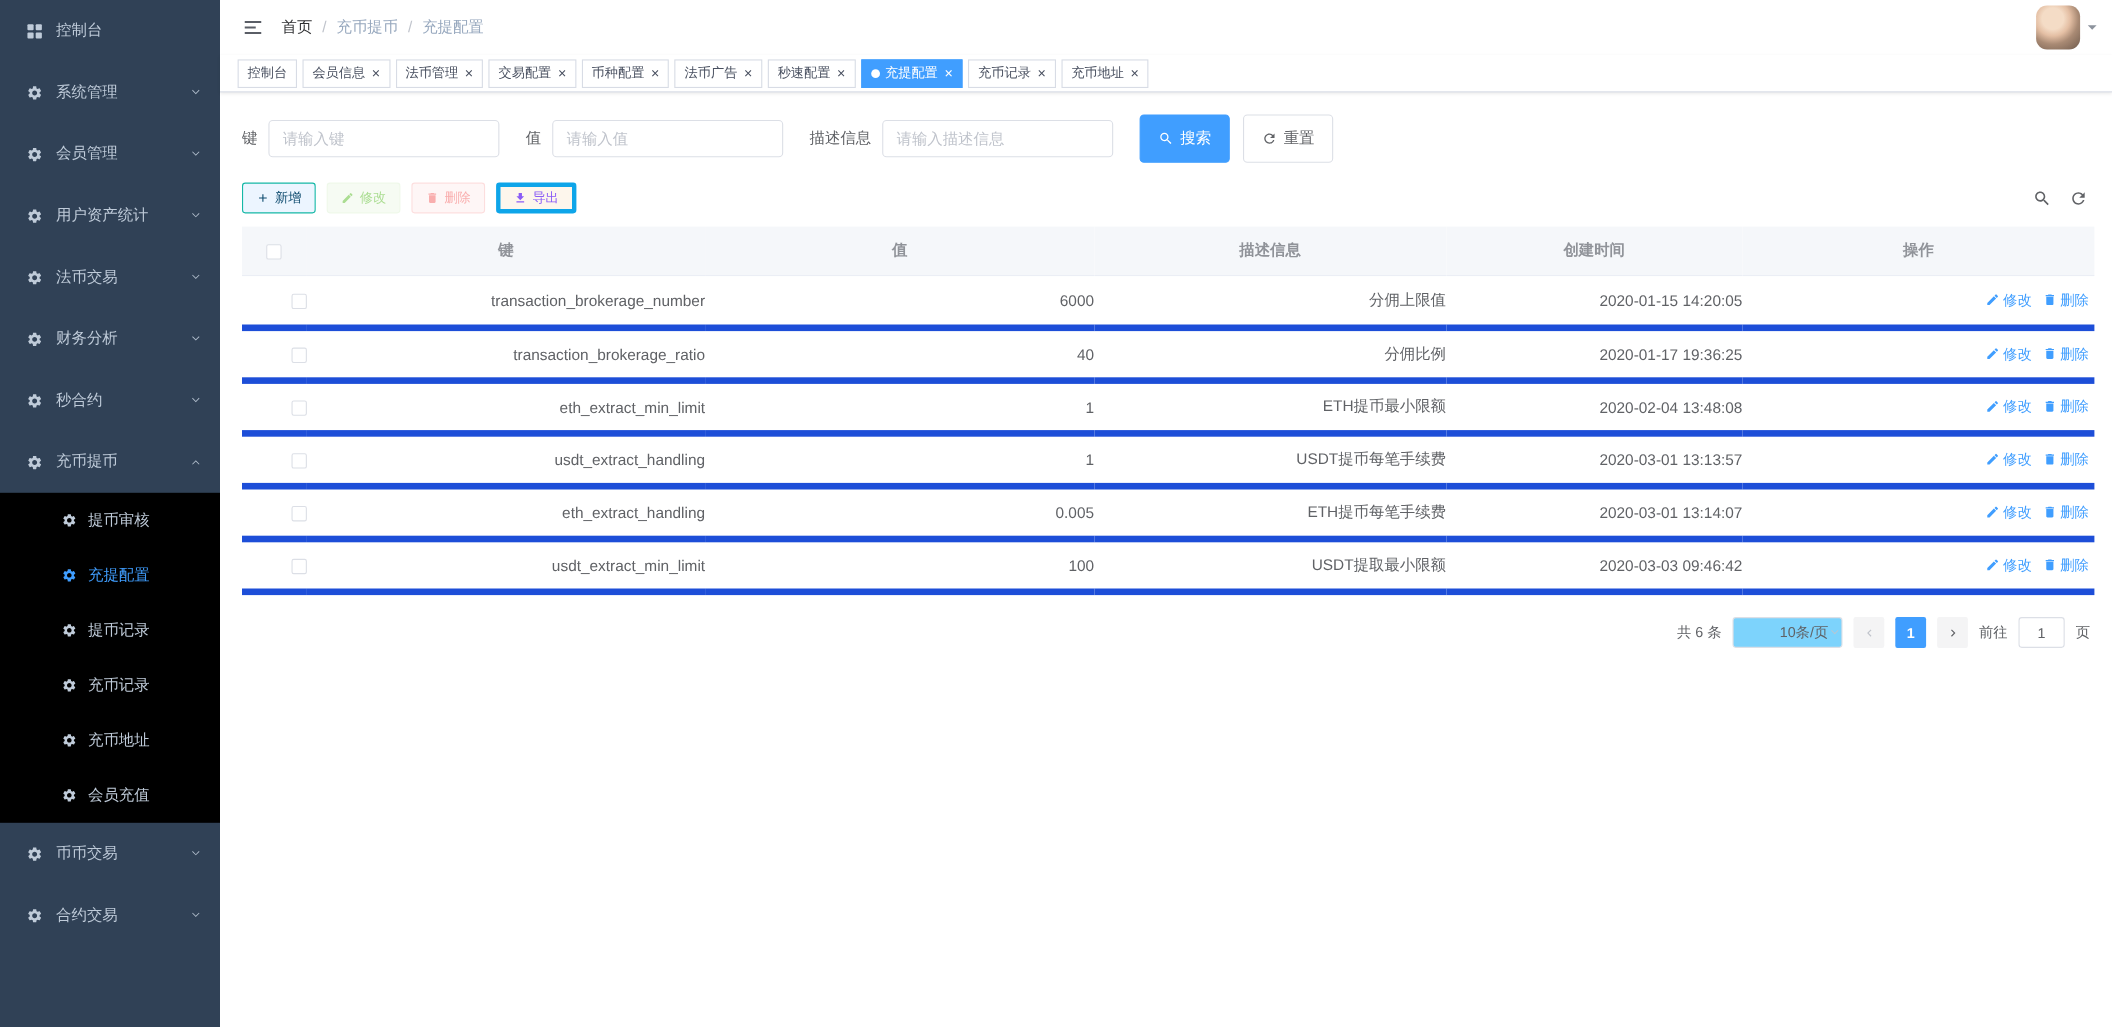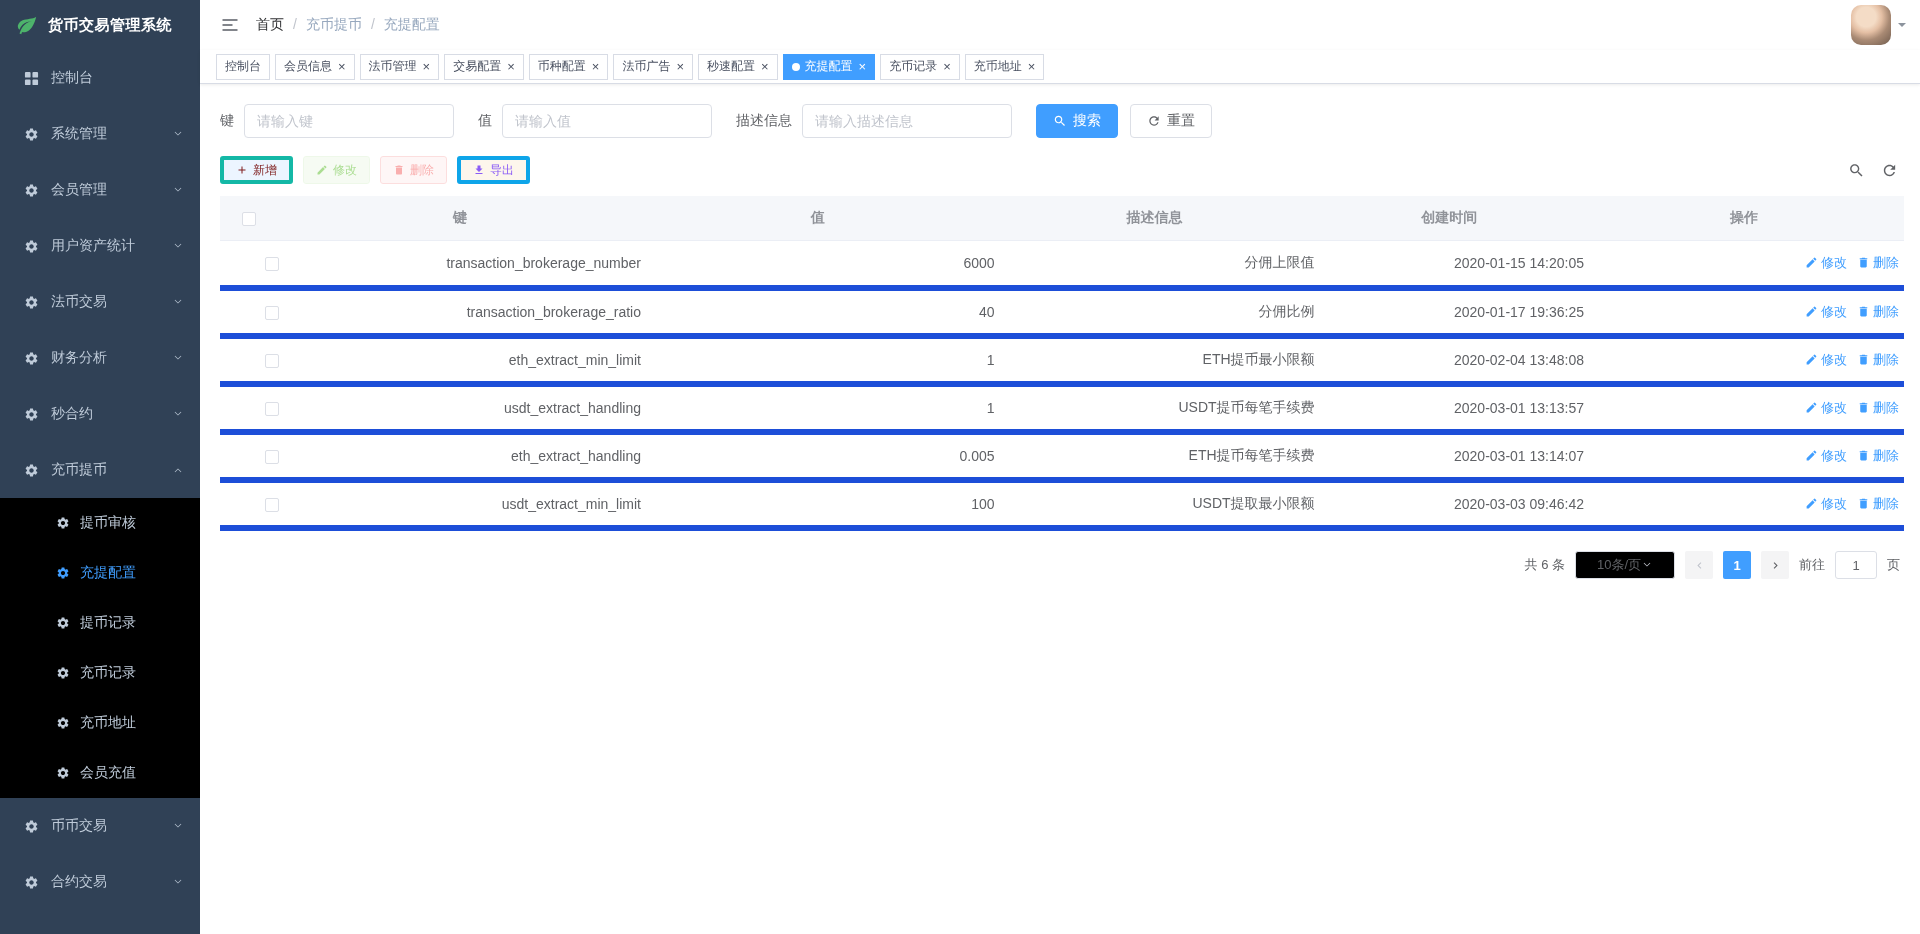--- a/index.html
+++ b/index.html
@@ -48,74 +48,66 @@
 
   .content{flex:1;overflow:hidden;padding:20px 16px 0 20px}
 
   
   .search-form{display:flex;align-items:center;margin-bottom:18px}
   .form-item{display:flex;align-items:center;gap:10px;margin-right:24px}
   .form-item label{color:#606266;font-size:14px;white-space:nowrap}
   .text-input{width:210px;height:34px;border:1px solid #dcdfe6;border-radius:4px;padding:0 12px;font-size:14px;
     color:#606266;outline:none;font-family:inherit}
   .text-input::placeholder{color:#c0c4cc}
-  .btn{height:34px;padding:16px 16px;border-radius:4px;display:inline-flex;align-items:center;gap:6px;font-size:14px;
+  .btn{height:44px;padding:16px 16px;border-radius:4px;display:inline-flex;align-items:center;gap:6px;font-size:14px;
     cursor:pointer;font-family:inherit}
   .btn-primary{background:#409EFF;border:1px solid #409EFF;color:#fff;margin-right:12px}
   .btn-default{background:#fff;border:1px solid #dcdfe6;color:#606266}
 
   
   .toolbar{display:flex;align-items:center;margin-bottom:12px}
   .btn-mini{height:28px;padding:0 12px;font-size:12px;border-radius:3px;display:inline-flex;align-items:center;gap:5px;
     margin-right:10px;cursor:pointer;font-family:inherit}
-  .btn-add{color:#7f1d1d;background:#ecf5ff;border:4px solid #14b8a6}
+  .btn-add{color:#0c4a6e;background:#ecf5ff;border:1px solid #14b8a6}
   .btn-edit{color:#67c23a;background:#f0f9eb;border:1px solid #e1f3d8;opacity:.55;cursor:not-allowed}
   .btn-del{color:#f56c6c;background:#fef0f0;border:1px solid #fbc4c4;opacity:.55;cursor:not-allowed}
   .btn-export{color:#8b5cf6;background:#fdf6ec;border:4px solid #0ea5e9}
   .toolbar-right{margin-left:auto;display:flex;align-items:center;gap:16px;padding-right:6px}
   .tool-icn{font-size:17px;color:#606266;cursor:pointer}
 
   
   .data-table{width:100%;border-collapse:collapse;font-size:14px;color:#606266;table-layout:fixed}
   .data-table thead th{height:44px;background:#f5f7fa;color:#909399;font-weight:700;font-size:14px;
     border-bottom:1px solid #ebeef5;text-align:center}
   .data-table tbody td{height:48px;border-bottom:6px solid #1d4ed8;text-align:right;color:#606266}
   .checkbox{display:inline-block;width:14px;height:14px;border:1px solid #dcdfe6;border-radius:2px;background:#fff;
     vertical-align:middle;cursor:pointer}
   .op-link{color:#409EFF;display:inline-flex;align-items:center;gap:3px;margin:0 5px;font-size:13px;cursor:pointer;text-decoration:none}
   .op-link .icn{font-size:13px}
 
   
   .pagination{display:flex;justify-content:flex-end;align-items:center;gap:10px;margin-top:20px;font-size:13px;
     color:#606266;padding-right:4px}
   .page-size{width:100px;height:28px;border:1px solid #dcdfe6;border-radius:3px;display:flex;align-items:center;
-    justify-content:center;padding:0 0;cursor:pointer;background:#000000}
+    justify-content:flex-end;padding:0 0;cursor:pointer;background:#7dd3fc}
   .page-size .icn{font-size:12px;color:#c0c4cc}
   .pg-btn{width:28px;height:28px;background:#f4f4f5;border:none;border-radius:2px;display:inline-flex;align-items:center;
     justify-content:center;cursor:pointer;color:#606266;font-size:13px}
   .pg-btn.disabled{color:#c0c4cc;cursor:not-allowed}
   .pg-current{width:28px;height:28px;background:#409EFF;border:none;border-radius:2px;color:#fff;font-weight:700;
     display:inline-flex;align-items:center;justify-content:center;font-size:13px;cursor:pointer;font-family:inherit}
   .goto-input{width:42px;height:28px;border:1px solid #dcdfe6;border-radius:3px;text-align:center;font-size:13px;
     color:#606266;outline:none;font-family:inherit}
 </style>
 </head>
 <body>
 
 <div class="app">
 
   <aside class="sidebar">
-    <div class="logo">
-      <span class="icn">
-          <svg viewBox="0 0 24 24">
-            <path d="M17 8C8 10 5.9 16.17 3.82 21.34l1.89.66.95-2.3c.48.17.98.3 1.34.3C19 20 22 3 22 3c-1 2-8 2.25-13 3.25S2 11.5 2 13.5c0 1.1.75 2.6 1.75 3.75C7 8 17 8 17 8z"></path>
-          </svg>
-        </span>
-      <span class="logo-title">货币交易管理系统</span>
-    </div>
     <nav class="menu" id="menu">
         <div class="menu-item">
           <span class="icn mi-icon">
             <svg viewBox="0 0 16 16">
               <rect x="1" y="1" width="6" height="6" rx="1"></rect>
               <rect x="9" y="1" width="6" height="6" rx="1"></rect>
               <rect x="1" y="9" width="6" height="6" rx="1"></rect>
               <rect x="9" y="9" width="6" height="6" rx="1"></rect>
             </svg>
           </span>

